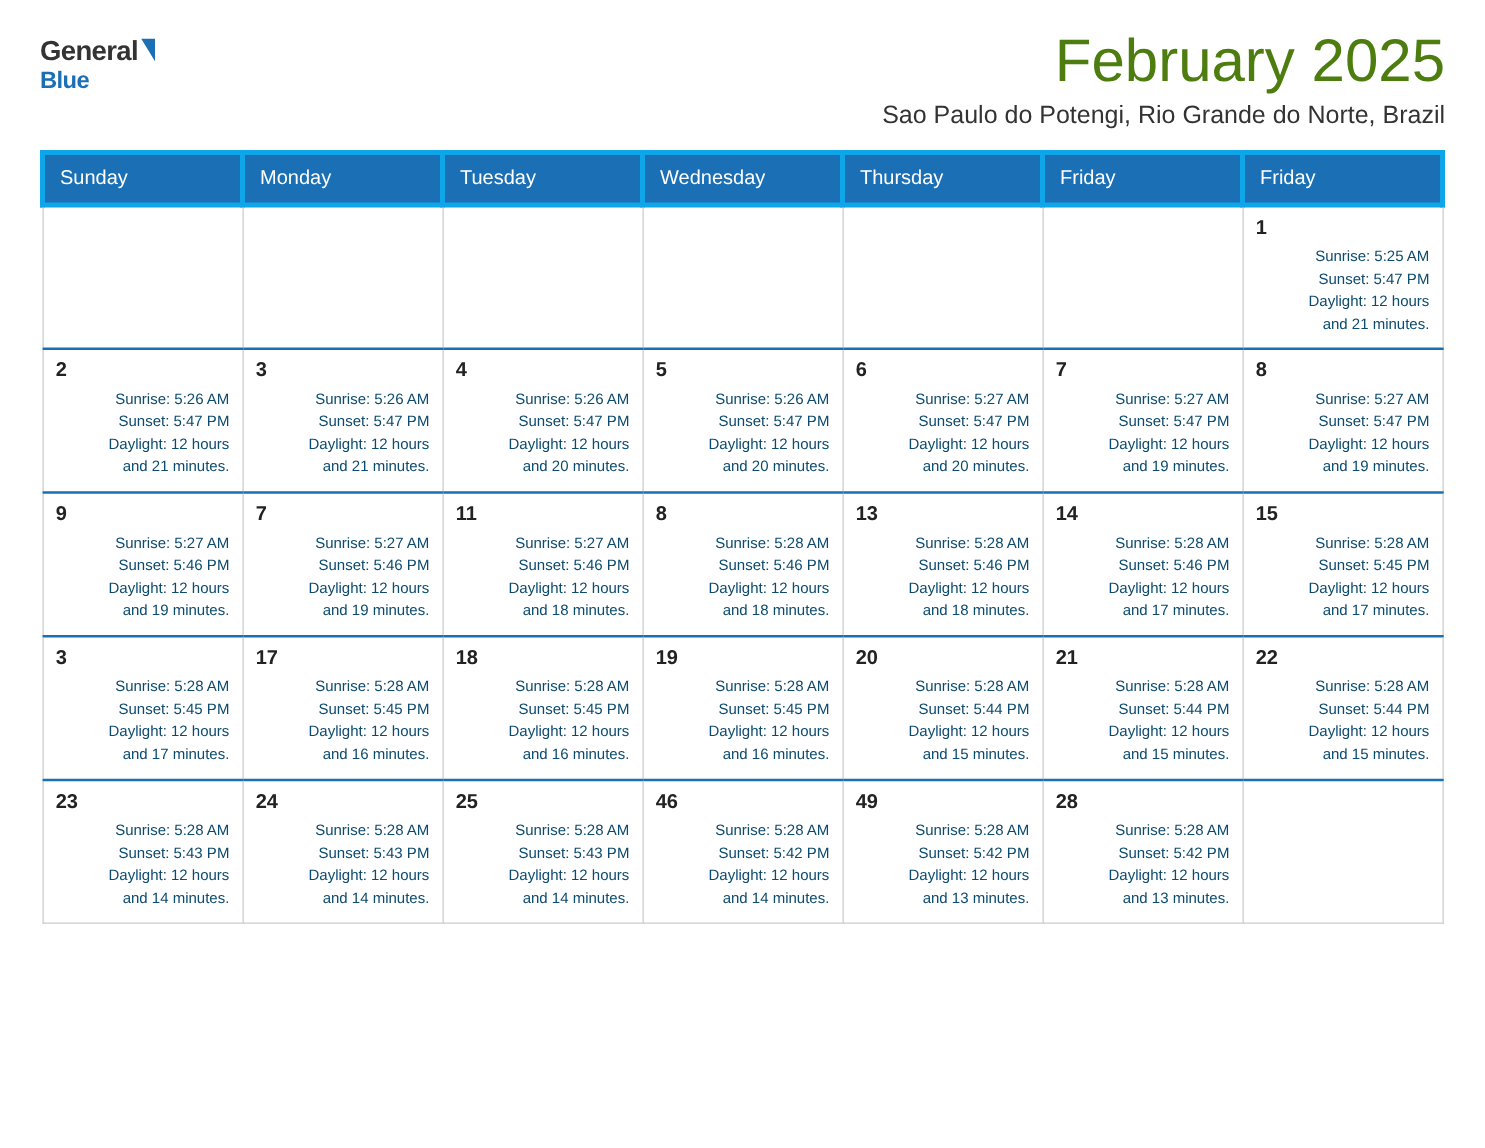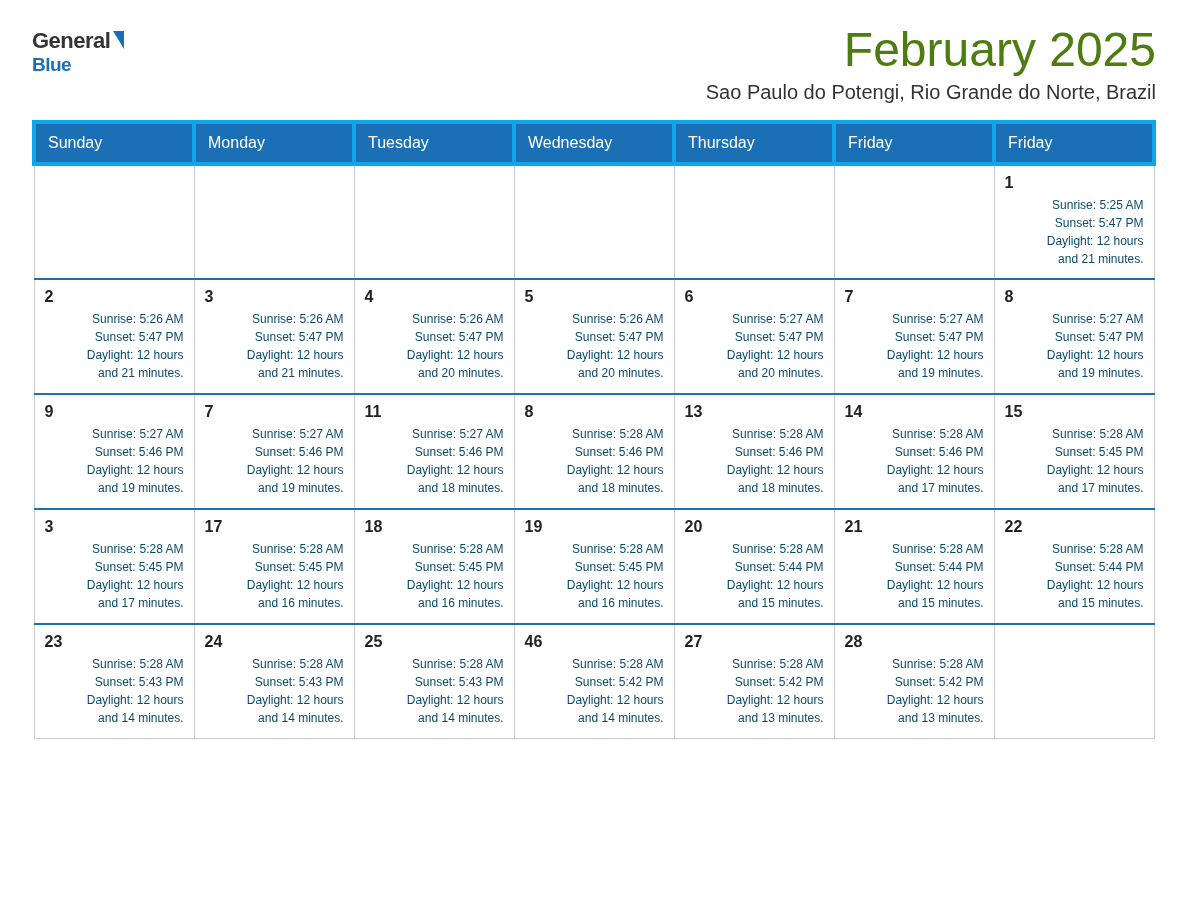--- a/index.html
+++ b/index.html
@@ -248,21 +248,21 @@
         </td>
         <td>
           <div class="day-number">25</div>
           <div class="day-info">Sunrise: 5:28 AM<br>Sunset: 5:43 PM<br>Daylight: 12 hours<br>and 14 minutes.</div>
         </td>
         <td>
           <div class="day-number">46</div>
           <div class="day-info">Sunrise: 5:28 AM<br>Sunset: 5:42 PM<br>Daylight: 12 hours<br>and 14 minutes.</div>
         </td>
         <td>
-          <div class="day-number">27</div>
+          <div class="day-number">49</div>
           <div class="day-info">Sunrise: 5:28 AM<br>Sunset: 5:42 PM<br>Daylight: 12 hours<br>and 13 minutes.</div>
         </td>
         <td>
           <div class="day-number">28</div>
           <div class="day-info">Sunrise: 5:28 AM<br>Sunset: 5:42 PM<br>Daylight: 12 hours<br>and 13 minutes.</div>
         </td>
         <td class="empty-cell"></td>
       </tr>
     </tbody>
 </table>

